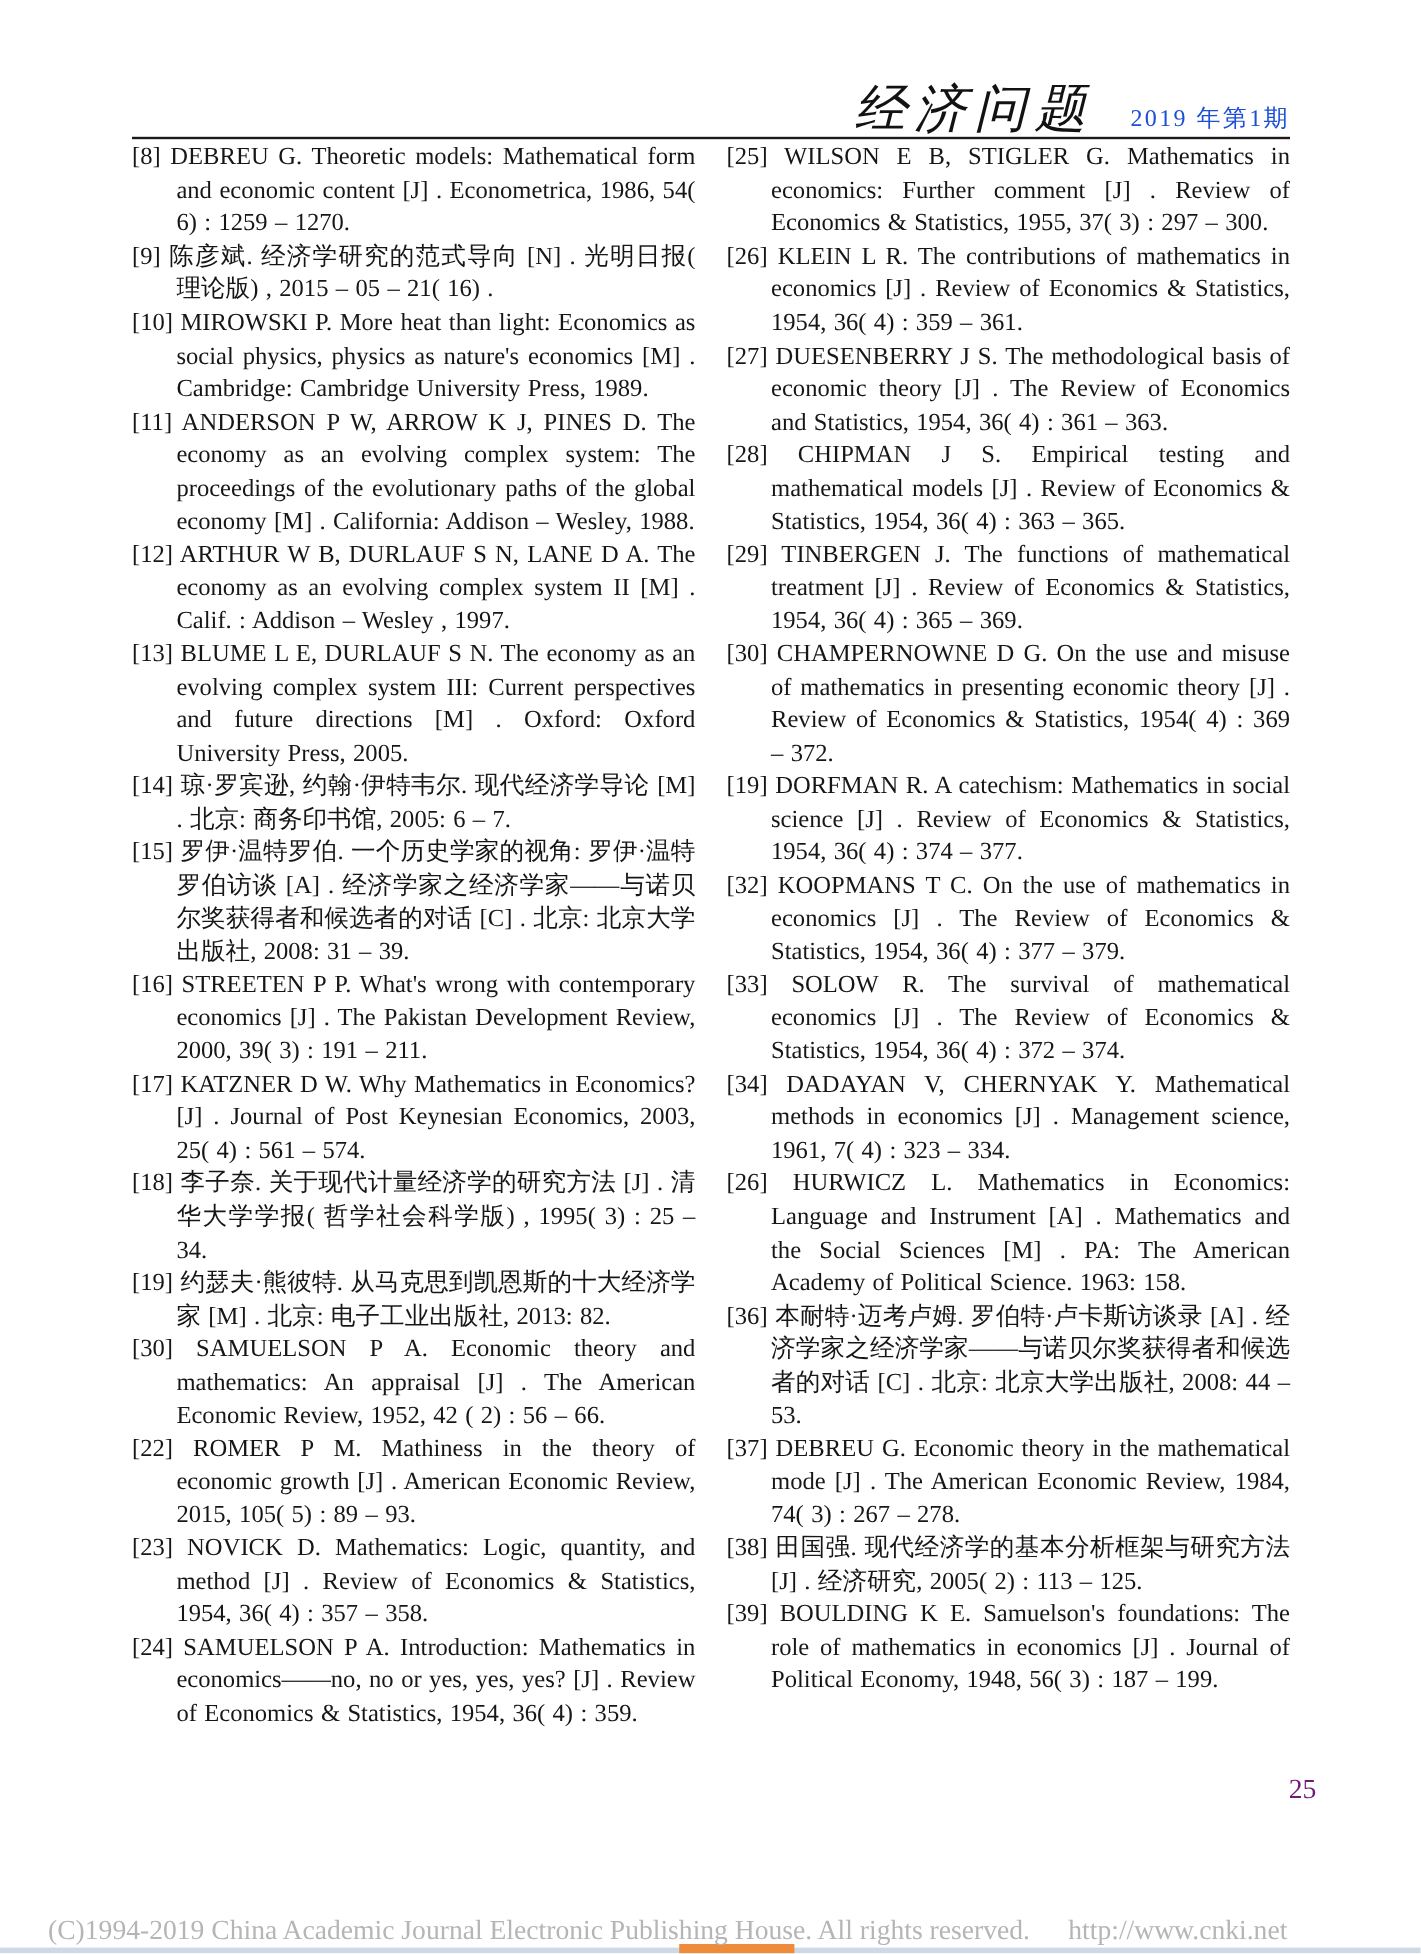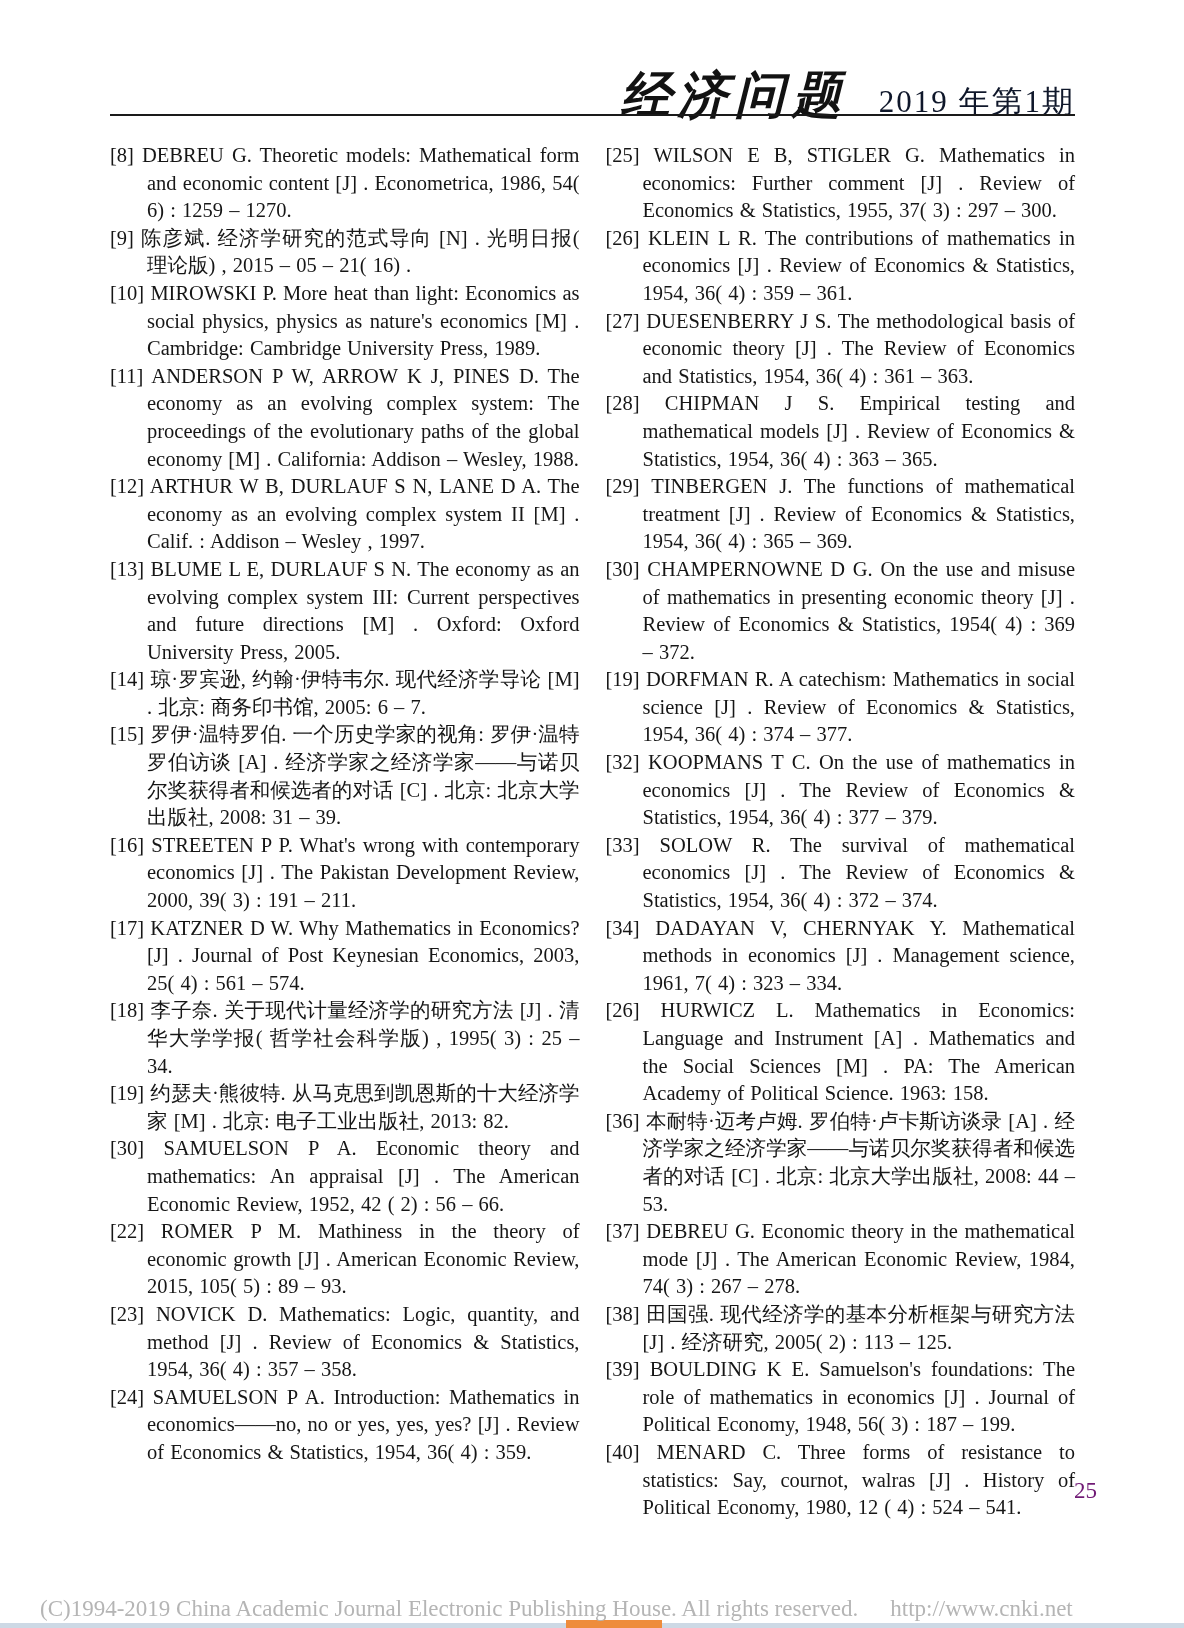--- a/index.html
+++ b/index.html
@@ -17,43 +17,43 @@
     position: absolute;
     top: 62px;
     right: 109px;
     display: flex;
     align-items: baseline;
     gap: 30px;
     white-space: nowrap;
   }
   .logo {
     font-family: "DejaVu Serif", serif;
-    font-size: 50px;
-    font-weight: bold;
+    font-size: 43px;
+    font-weight: normal;
     font-style: italic;
     letter-spacing: 7px;
     color: #121212;
   }
   .issue {
-    font-size: 31px;
+    font-size: 20px;
     letter-spacing: 2px;
-    color: #0f172a;
+    color: #1d4ed8;
     text-align: center;
   }
   .rule {
     position: absolute;
     top: 114px;
     left: 110px;
     width: 965px;
     height: 2px;
     background: #1a1a1a;
   }
   .cols {
     position: absolute;
-    top: 142px;
+    top: 118px;
     left: 110px;
     width: 965px;
     display: flex;
     gap: 26px;
   }
   .col { flex: 1 1 0; min-width: 0; }
   .ref {
     font-size: 20.5px;
     line-height: 27.6px;
     text-align: justify;
@@ -139,21 +139,20 @@
         <div class="ref"><span class="refnum">[30]</span> CHAMPERNOWNE D G. On the use and misuse of mathematics in presenting economic theory [J] . Review of Economics &amp; Statistics, 1954( 4) : 369 – 372.</div>
         <div class="ref"><span class="refnum">[19]</span> DORFMAN R. A catechism: Mathematics in social science [J] . Review of Economics &amp; Statistics, 1954, 36( 4) : 374 – 377.</div>
         <div class="ref"><span class="refnum">[32]</span> KOOPMANS T C. On the use of mathematics in economics [J] . The Review of Economics &amp; Statistics, 1954, 36( 4) : 377 – 379.</div>
         <div class="ref"><span class="refnum">[33]</span> SOLOW R. The survival of mathematical economics [J] . The Review of Economics &amp; Statistics, 1954, 36( 4) : 372 – 374.</div>
         <div class="ref"><span class="refnum">[34]</span> DADAYAN V, CHERNYAK Y. Mathematical methods in economics [J] .  Management science, 1961, 7( 4) : 323 – 334.</div>
         <div class="ref"><span class="refnum">[26]</span> HURWICZ L. Mathematics in Economics:  Language and Instrument [A] .  Mathematics and the Social Sciences [M] . PA: The American Academy of Political Science. 1963: 158.</div>
         <div class="ref"><span class="refnum">[36]</span> 本耐特·迈考卢姆. 罗伯特·卢卡斯访谈录 [A] . 经济学家之经济学家——与诺贝尔奖获得者和候选者的对话 [C] . 北京: 北京大学出版社, 2008: 44 – 53.</div>
         <div class="ref"><span class="refnum">[37]</span> DEBREU G.  Economic theory in the mathematical mode [J] . The American Economic Review, 1984, 74( 3) : 267 – 278.</div>
         <div class="ref"><span class="refnum">[38]</span> 田国强. 现代经济学的基本分析框架与研究方法 [J] . 经济研究, 2005( 2) : 113 – 125.</div>
         <div class="ref"><span class="refnum">[39]</span> BOULDING K E.  Samuelson's foundations: The role of mathematics in economics [J] .  Journal of Political Economy, 1948, 56( 3) : 187 – 199.</div>
-        <div class="ref"><span class="refnum">[40]</span> MENARD C. Three forms of resistance to statistics: Say, cournot, walras [J] . History of Political Economy, 1980, 12 ( 4) : 524 – 541.</div>
       </div>
   </div>
 
   <div class="pagenum">25</div>
 
   <div class="wm">
     <span>(C)1994-2019 China Academic Journal Electronic Publishing House. All rights reserved.</span><span class="url">http://www.cnki.net</span>
   </div>
 
   <div class="bar-blue"></div>

